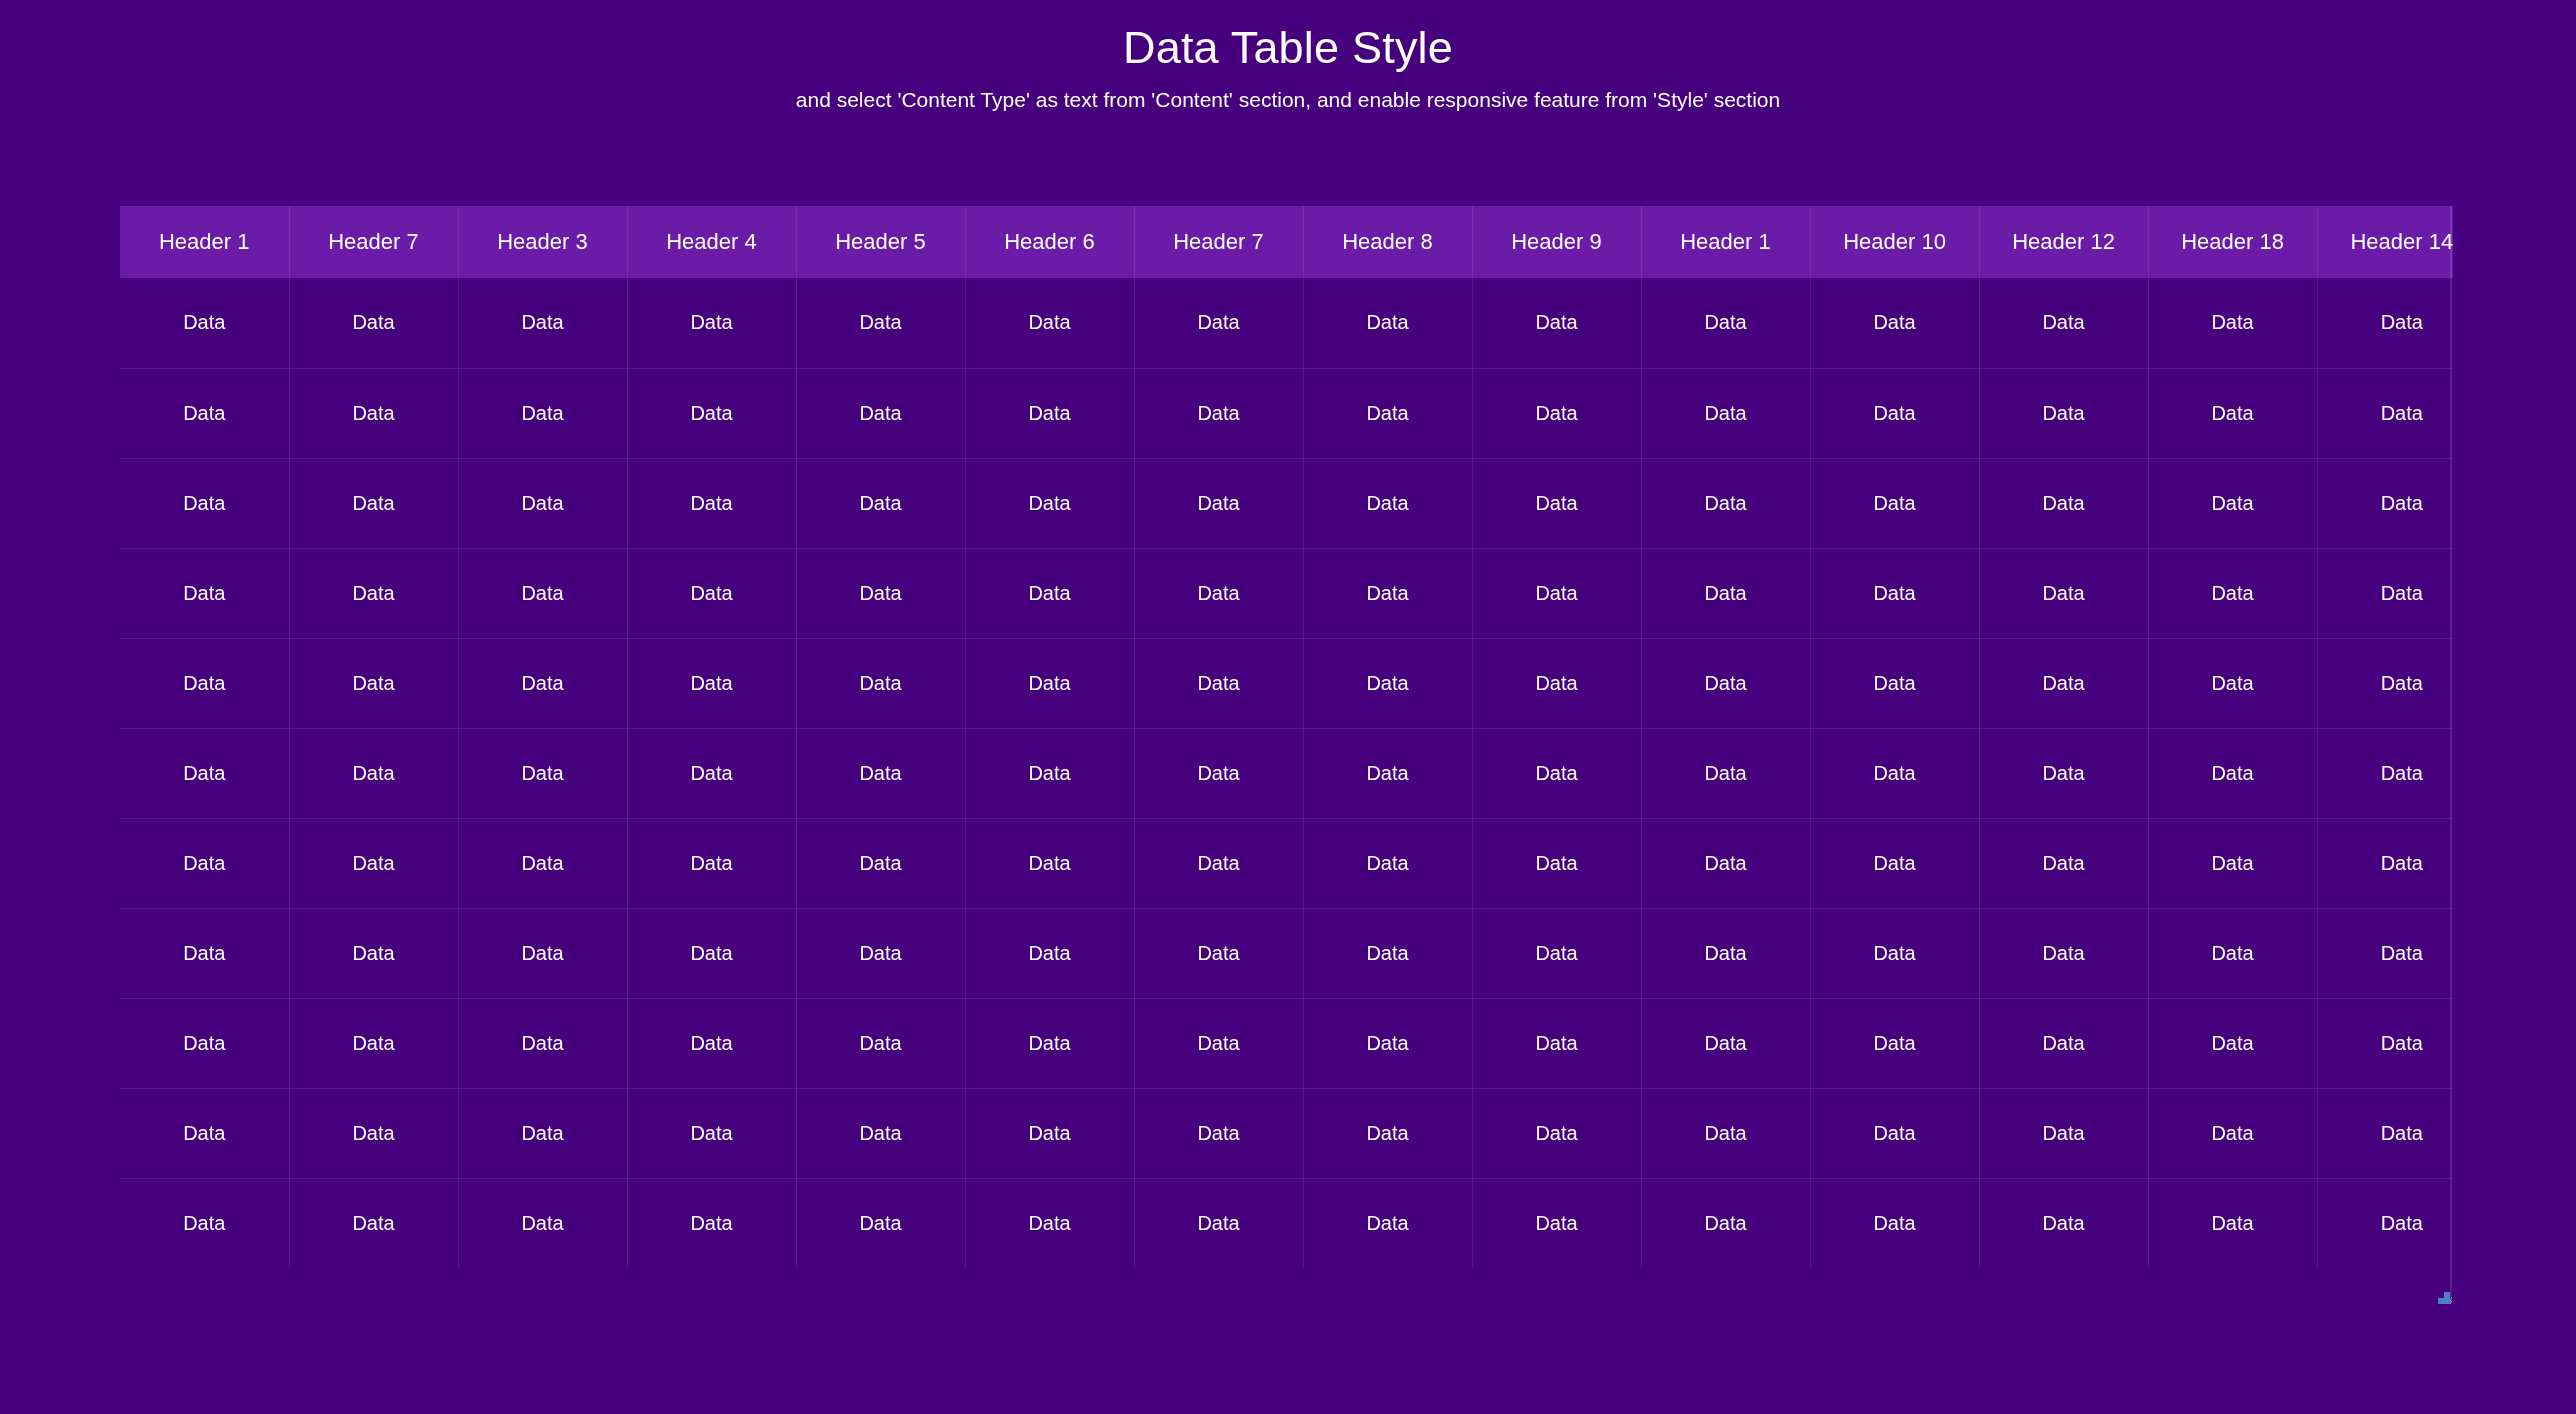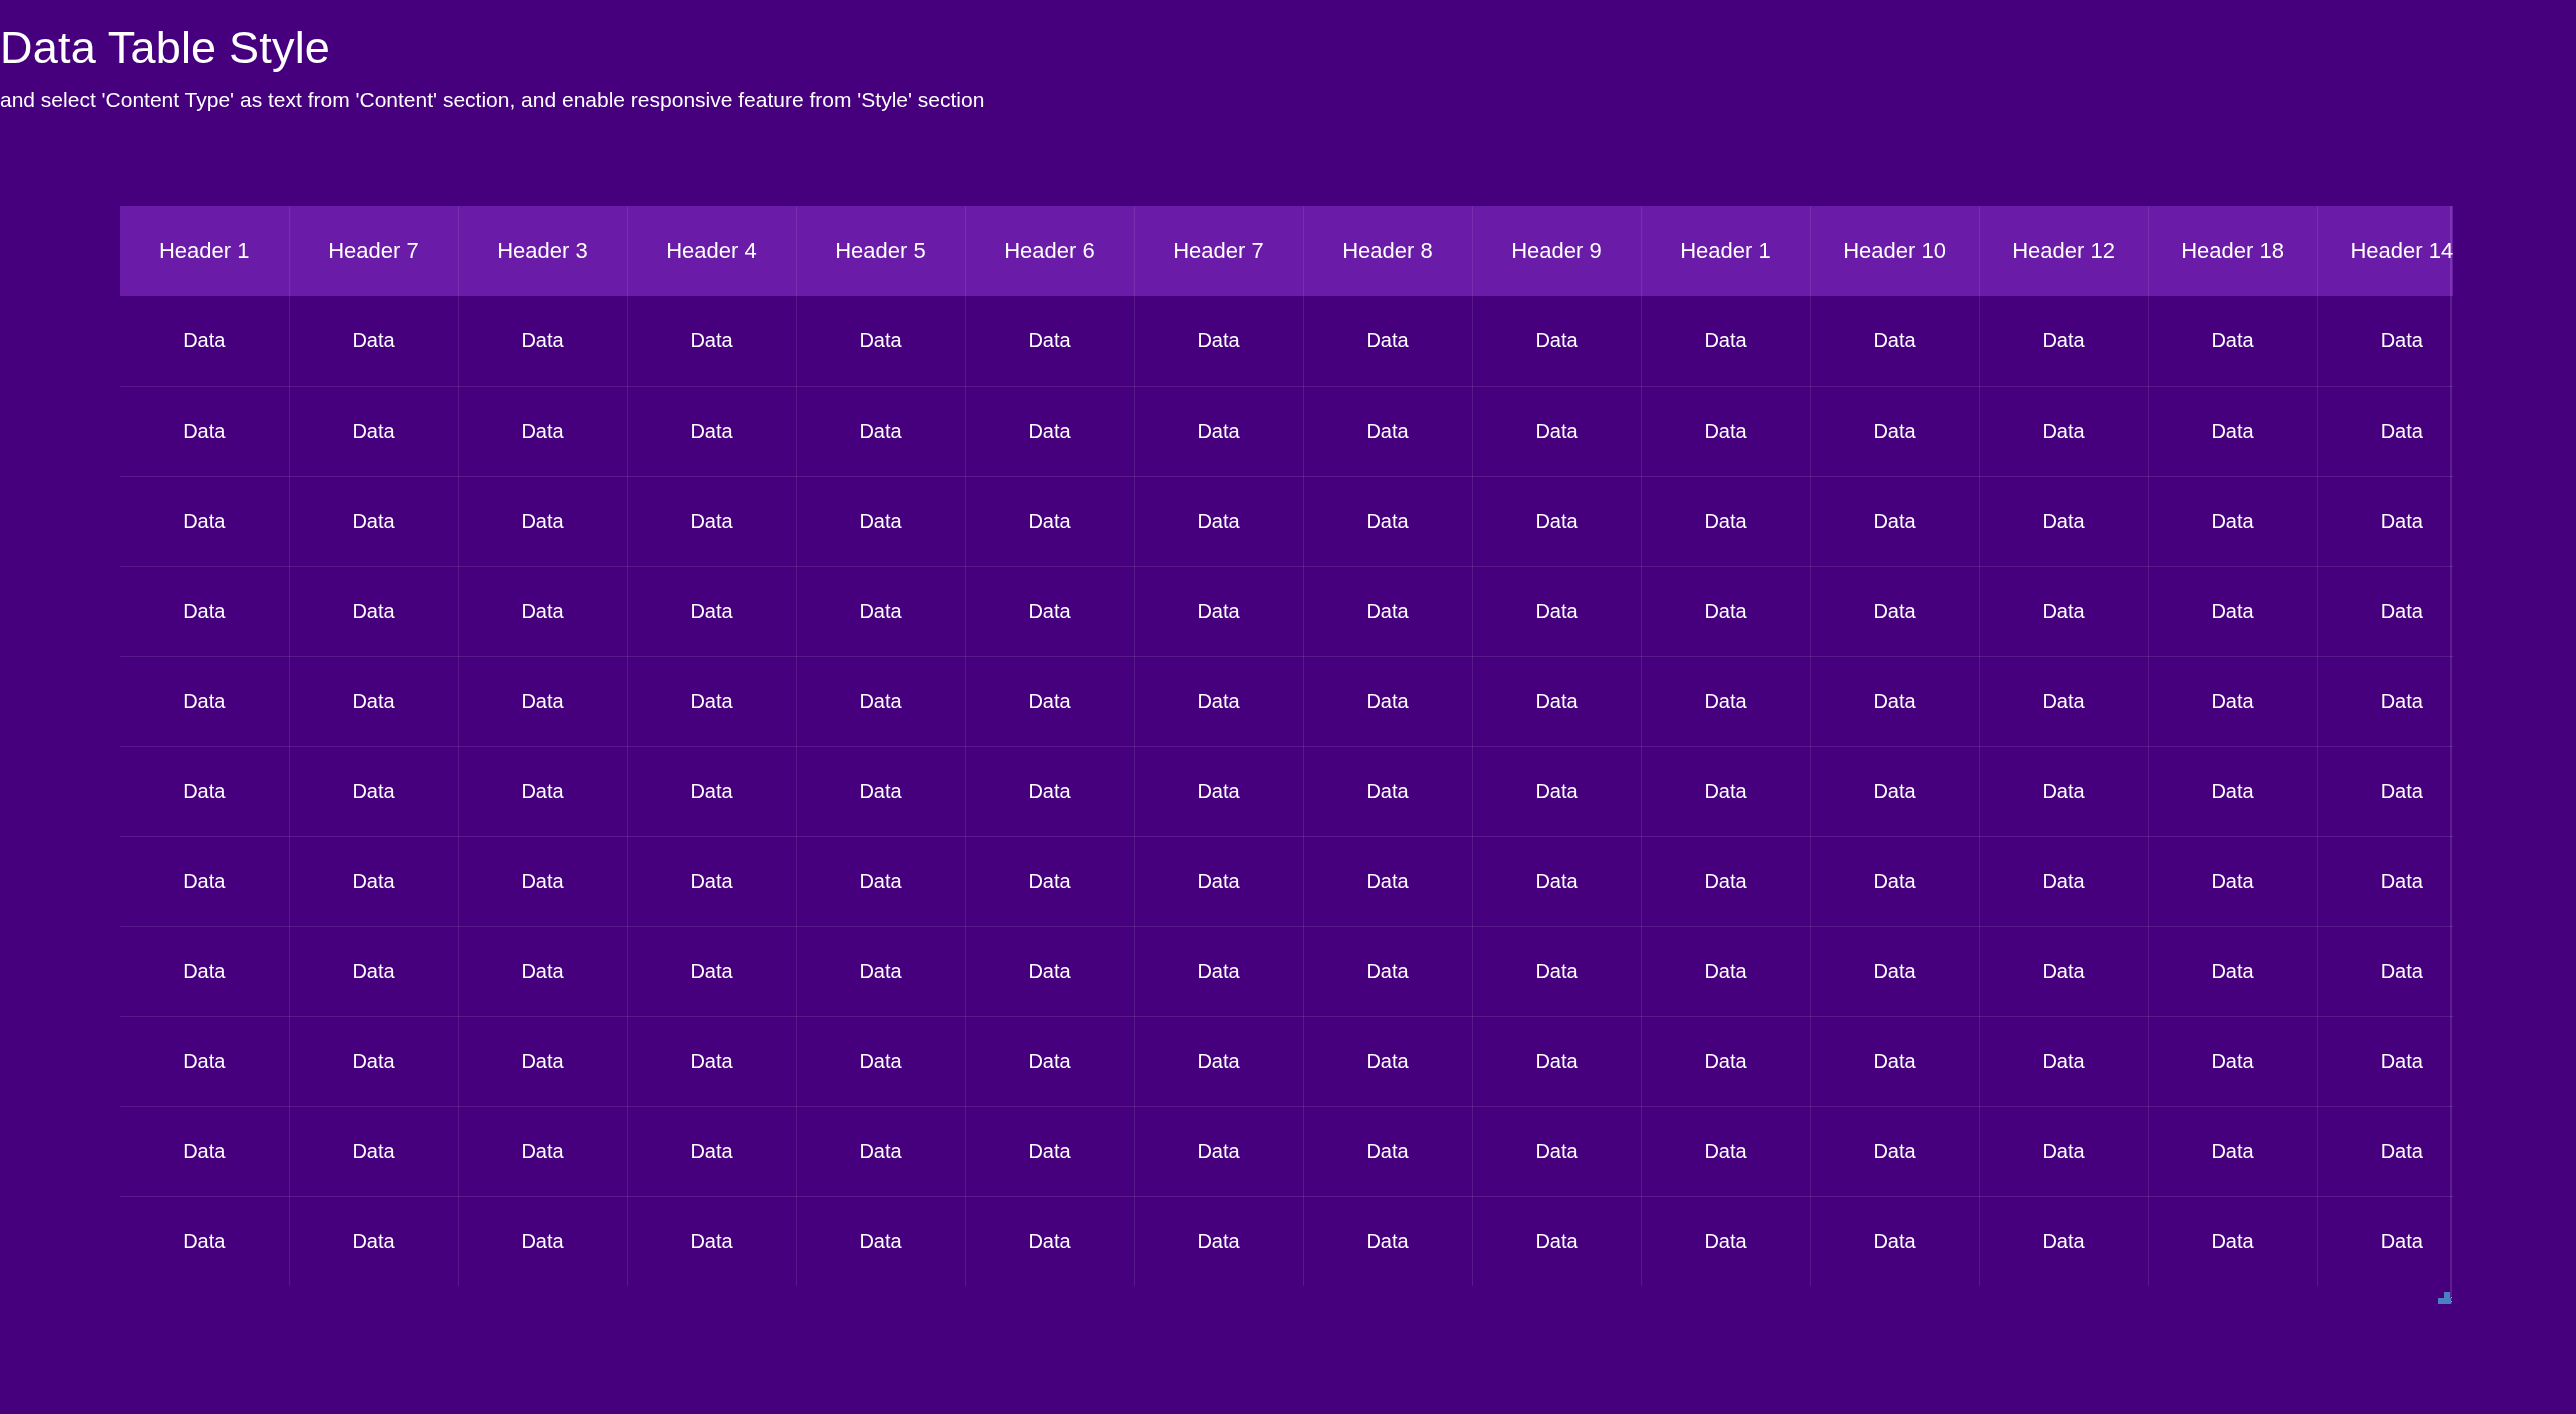--- a/index.html
+++ b/index.html
@@ -20,21 +20,21 @@
   .page {
     width: 2576px;
     height: 1415px;
     position: relative;
   }
 
   
   .heading {
     width: 100%;
     padding-top: 21px;
-    text-align: left;
+    text-align: center;
   }
 
   .page-title {
     font-size: 45px;
     font-weight: 300;
     letter-spacing: 0.2px;
     line-height: 1.18;
     color: #ffffff;
   }
 
@@ -70,21 +70,21 @@
 
   table.data-table th,
   table.data-table td {
     width: 169px;
     text-align: center;
     vertical-align: middle;
     color: #ffffff;
   }
 
   table.data-table thead th {
-    height: 90px;
+    height: 72px;
     background: #6a1ba7;
     font-size: 22px;
     font-weight: 400;
     border-right: 1px solid rgba(255,255,255,0.09);
     white-space: nowrap;
   }
   table.data-table thead th:last-child { border-right: none; }
 
   table.data-table tbody td {
     height: 90px;

